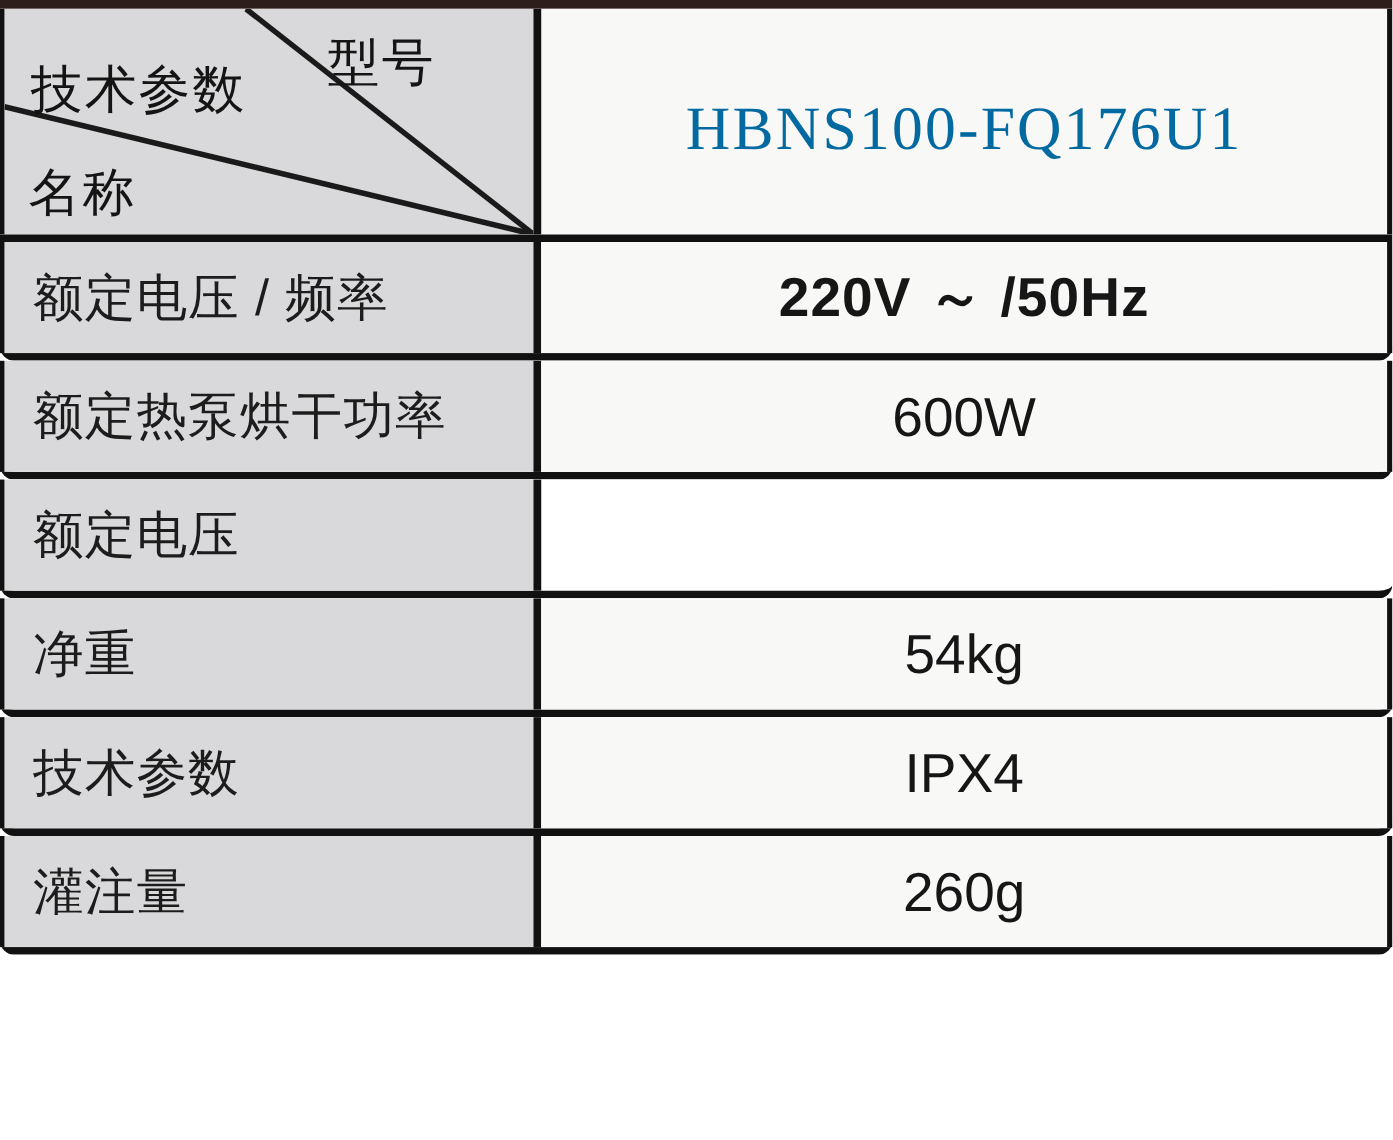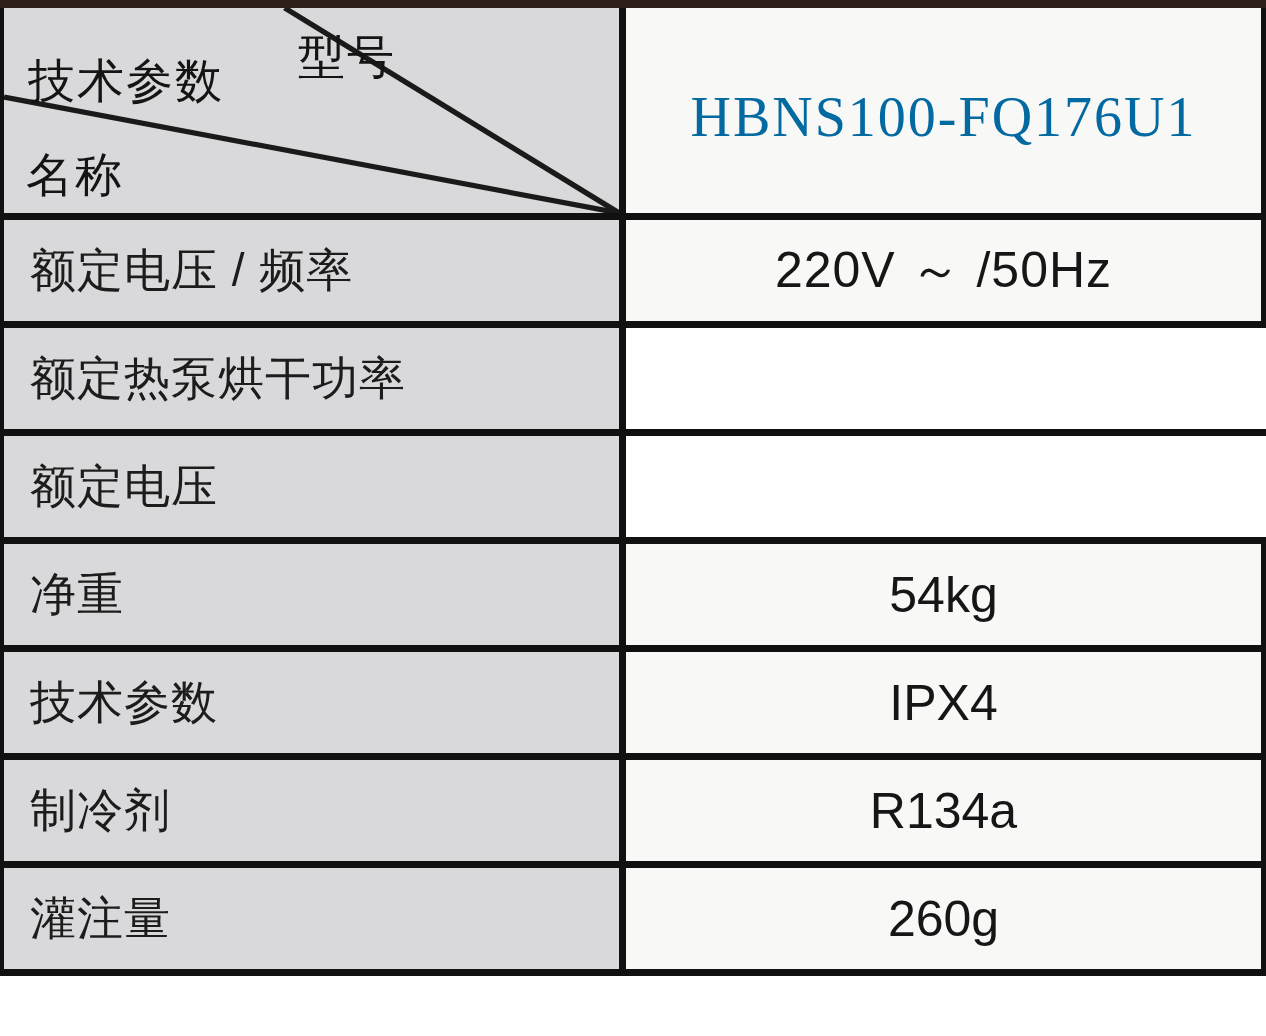--- a/index.html
+++ b/index.html
@@ -29,21 +29,21 @@
     width: 1266px;
     display: flex;
     flex-direction: column;
   }
   .t-row {
     display: flex;
     border-bottom: 7px solid #111111;
   }
   .cell-label {
     box-sizing: border-box;
-    width: 626px;
+    width: 492px;
     background: #d9d9db;
     border-left: 4px solid #111111;
     border-right: 7px solid #111111;
     display: flex;
     align-items: center;
     padding-left: 26px;
     color: #1c1c1c;
     font-size: 46px;
     font-weight: 500;
     letter-spacing: 1px;
@@ -62,21 +62,21 @@
     font-size: 50px;
     white-space: nowrap;
     overflow: hidden;
   }
   .header-row { height: 205px; }
   .header-row .cell-label {
     position: relative;
     padding: 0;
     display: block;
   }
-  .data-row { height: 101px; }
+  .data-row { height: 101px; border-radius: 13px; }
 
   
   .diag-svg {
     position: absolute;
     top: 0; left: 0;
     width: 100%;
     height: 100%;
   }
   .corner-text {
     position: absolute;
@@ -90,21 +90,21 @@
   .corner-top-right { left: 294px; top: 18px; }
   .corner-bottom-left { left: 22px; top: 136px; }
 
   .model-text {
     font-size: 56px;
     letter-spacing: 2px;
     color: #0369a1;
     transform: translateY(6px);
     font-family: Liberation Serif, serif;
   }
-  .value-bold { font-weight: normal; letter-spacing: 1px; }
+  .value-bold { font-weight: bold; letter-spacing: 1px; }
 </style>
 </head>
 <body>
 
 <div id="stage">
   <div class="top-strip"></div>
 
   <div class="spec-table">
 
     <div class="t-row header-row">
@@ -122,41 +122,38 @@
       </div>
     </div>
 
     <div class="t-row data-row">
       <div class="cell-label">额定电压 / 频率</div>
       <div class="cell-value value-bold">220V ～ /50Hz</div>
     </div>
 
     <div class="t-row data-row">
       <div class="cell-label">额定热泵烘干功率</div>
+      <div class="cell-value">600W</div>
     </div>
 
     <div class="t-row data-row">
       <div class="cell-label">额定电压</div>
     </div>
 
 
     <div class="t-row data-row">
       <div class="cell-label">净重</div>
       <div class="cell-value">54kg</div>
     </div>
 
     <div class="t-row data-row">
       <div class="cell-label">技术参数</div>
       <div class="cell-value">IPX4</div>
     </div>
 
-    <div class="t-row data-row">
-      <div class="cell-label">制冷剂</div>
-      <div class="cell-value">R134a</div>
-    </div>
 
     <div class="t-row data-row">
       <div class="cell-label">灌注量</div>
       <div class="cell-value">260g</div>
     </div>
 
   </div>
 </div>
 
 </body></html>

